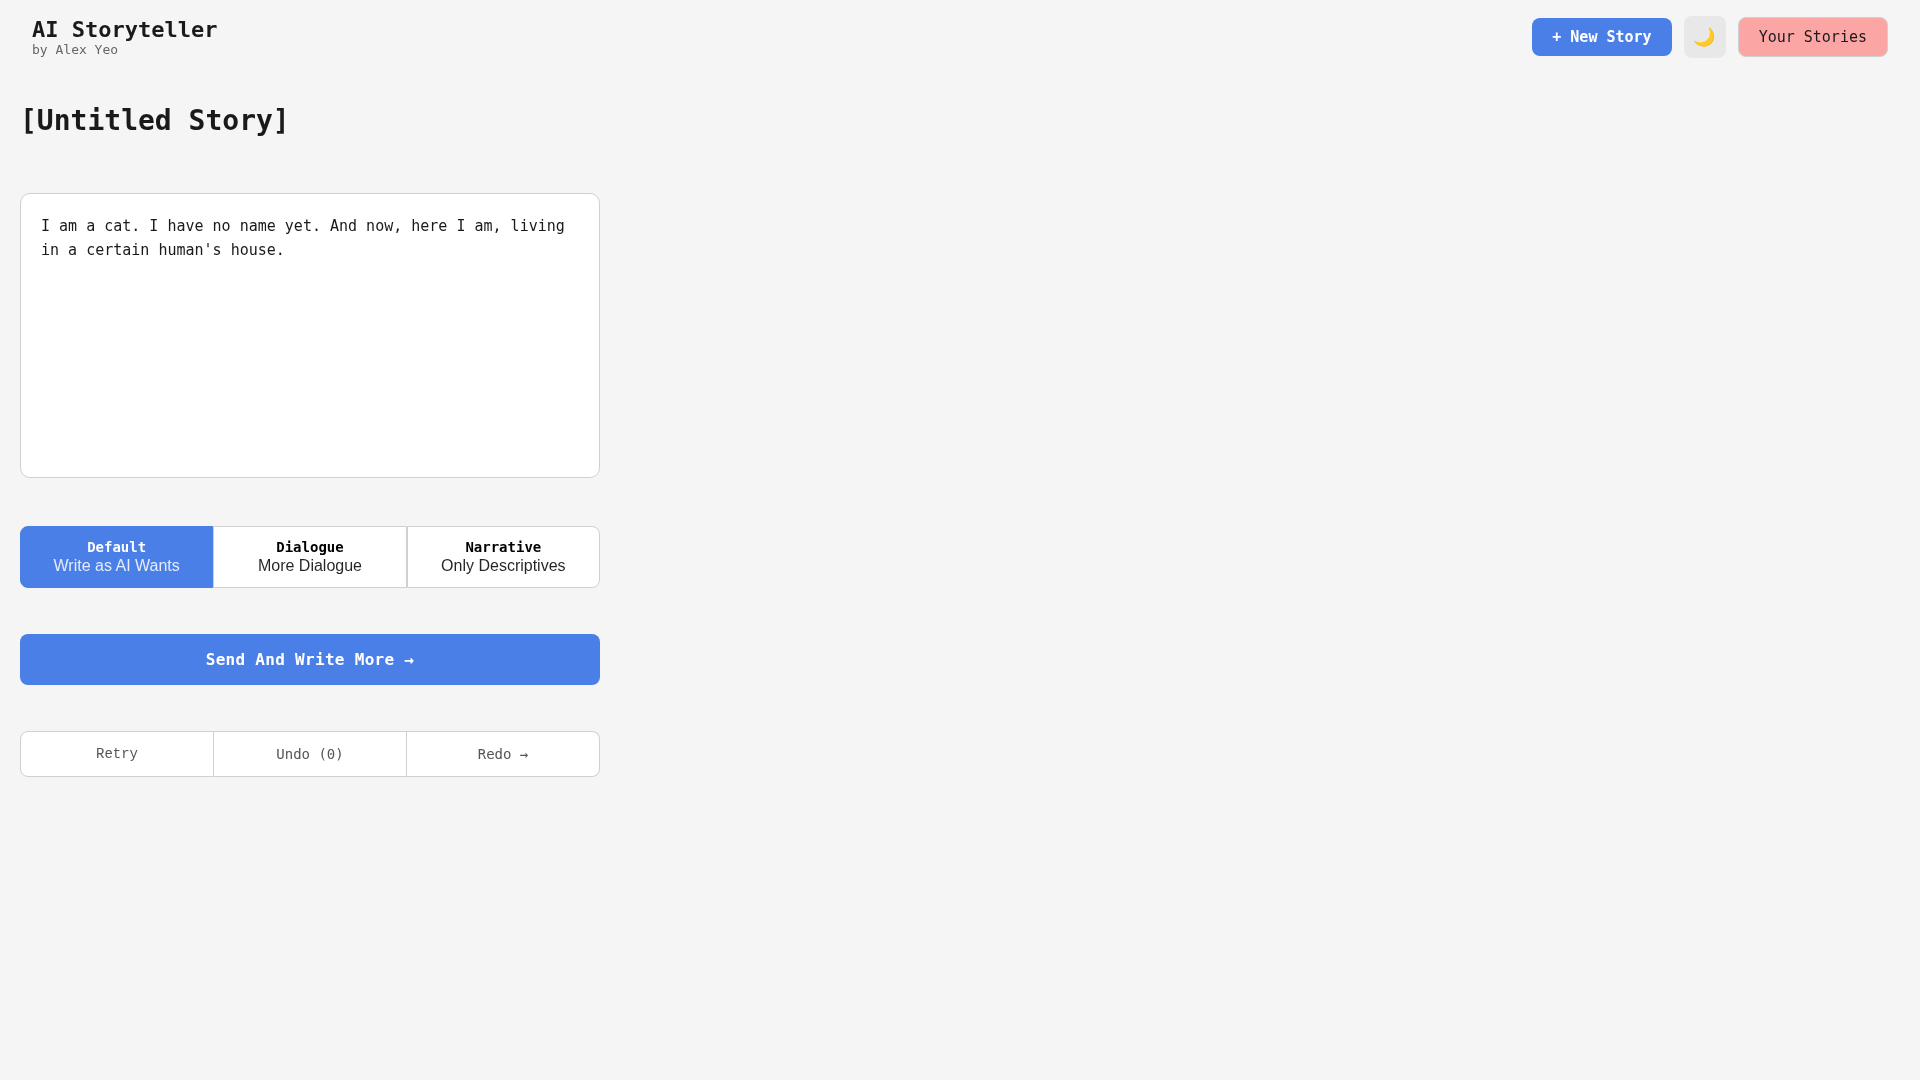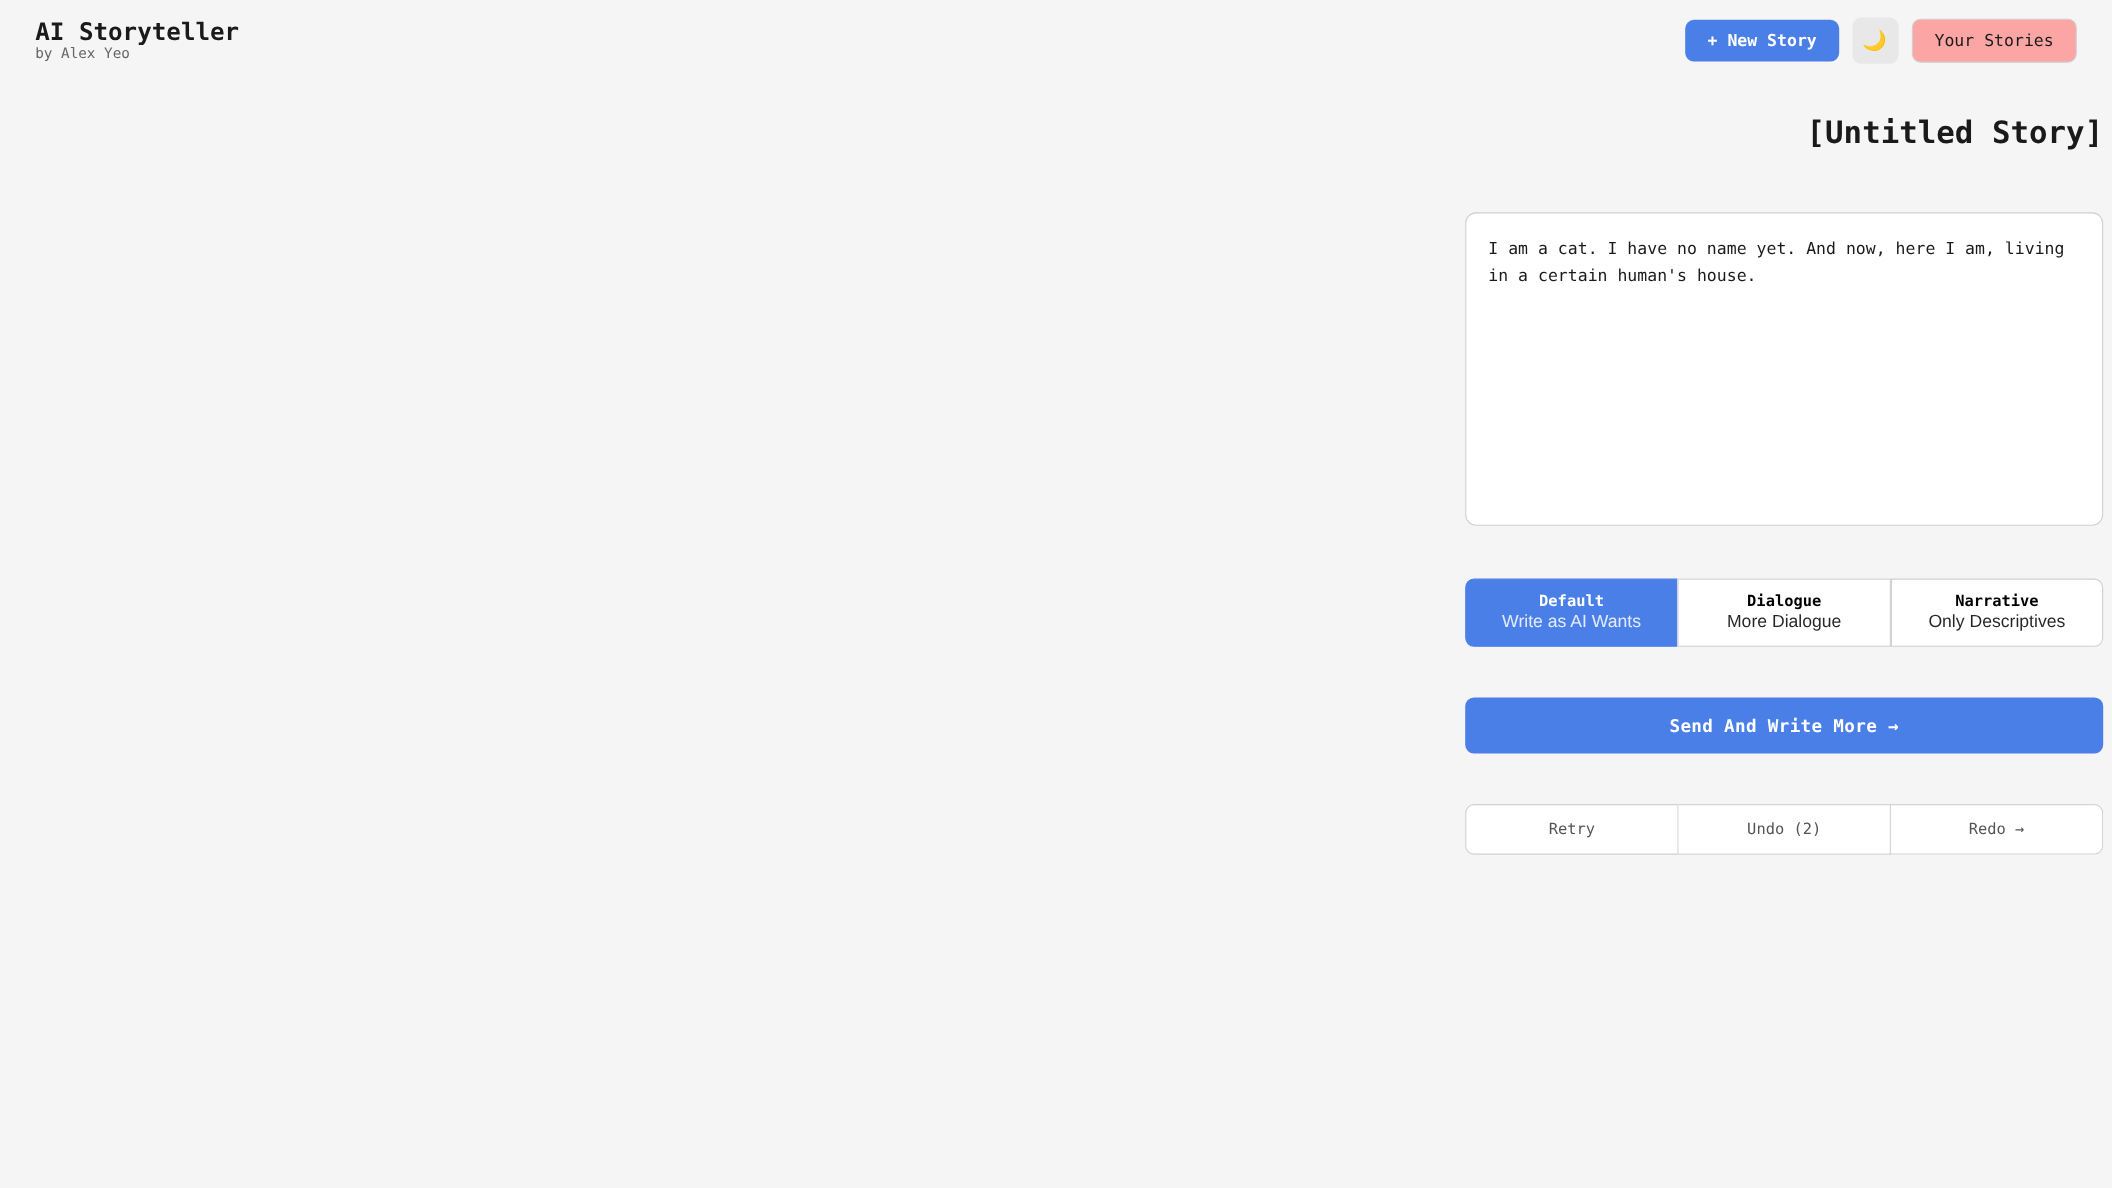--- a/index.html
+++ b/index.html
@@ -85,22 +85,22 @@
       font-size: 15px;
       font-weight: 500;
       cursor: pointer;
       color: #1a1a1a;
       font-family: monospace;
     }
 
     main {
       display: flex;
       flex-direction: column;
-      align-items: flex-end;
-      padding: 30px 8px;
+      align-items: flex-start;
+      padding: 30px 20px;
       gap: 36px;
     }
 
     .story-title {
       font-size: 28px;
       font-weight: 600;
       font-family: monospace;
       color: #1a1a1a;
       margin-bottom: 20px;
     }
@@ -195,20 +195,21 @@
       background: white;
       cursor: pointer;
       font-family: monospace;
       font-size: 14px;
       color: #555;
       text-align: center;
     }
 
     .action-btn:first-child {
       border-radius: 8px 0 0 8px;
+      font-family: Liberation Mono, monospace;
     }
 
     .action-btn:last-child {
       border-radius: 0 8px 8px 0;
     }
 
     .action-btn:not(:first-child) {
       border-left: none;
     }
   </style>
@@ -246,16 +247,16 @@
     <button class="mode-btn">
       <span class="mode-btn-title">Narrative</span>
       <span class="mode-btn-subtitle">Only Descriptives</span>
     </button>
   </div>
 
   <button class="send-btn">Send And Write More →</button>
 
   <div class="action-buttons">
     <button class="action-btn">Retry</button>
-    <button class="action-btn">Undo (2)</button>
+    <button class="action-btn">Undo (0)</button>
     <button class="action-btn">Redo →</button>
   </div>
 </main>
 
 </body></html>

